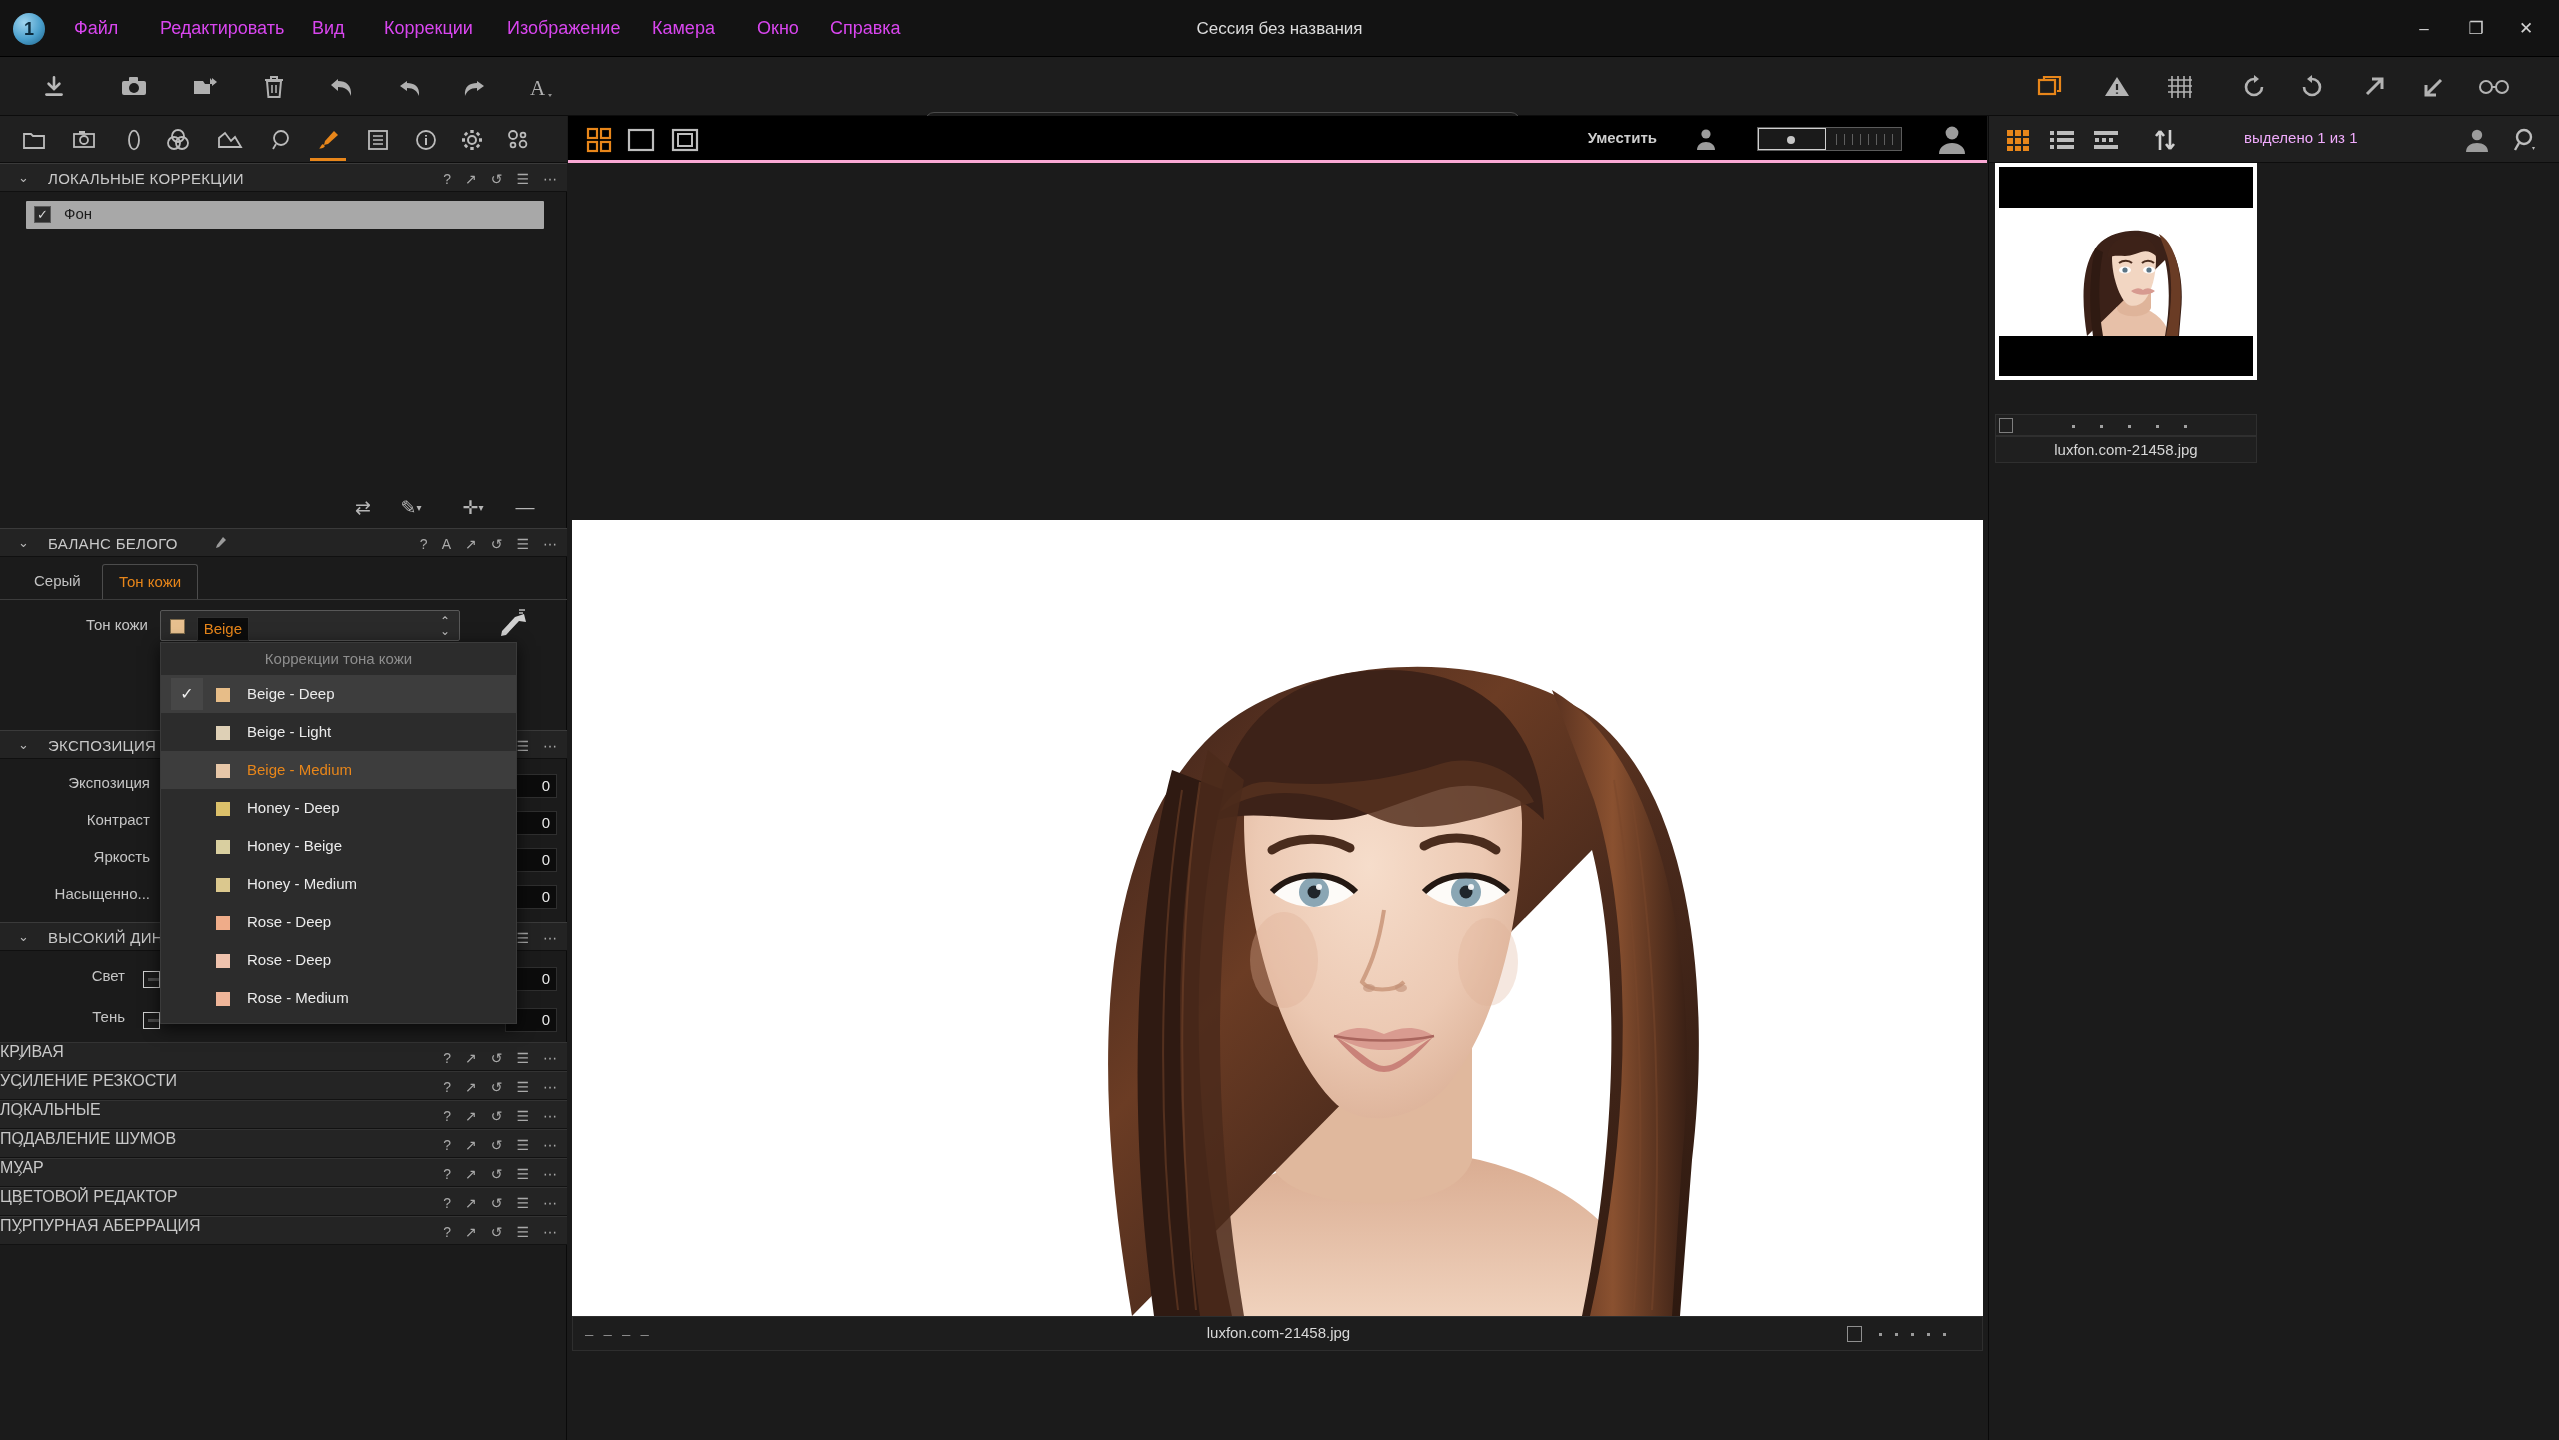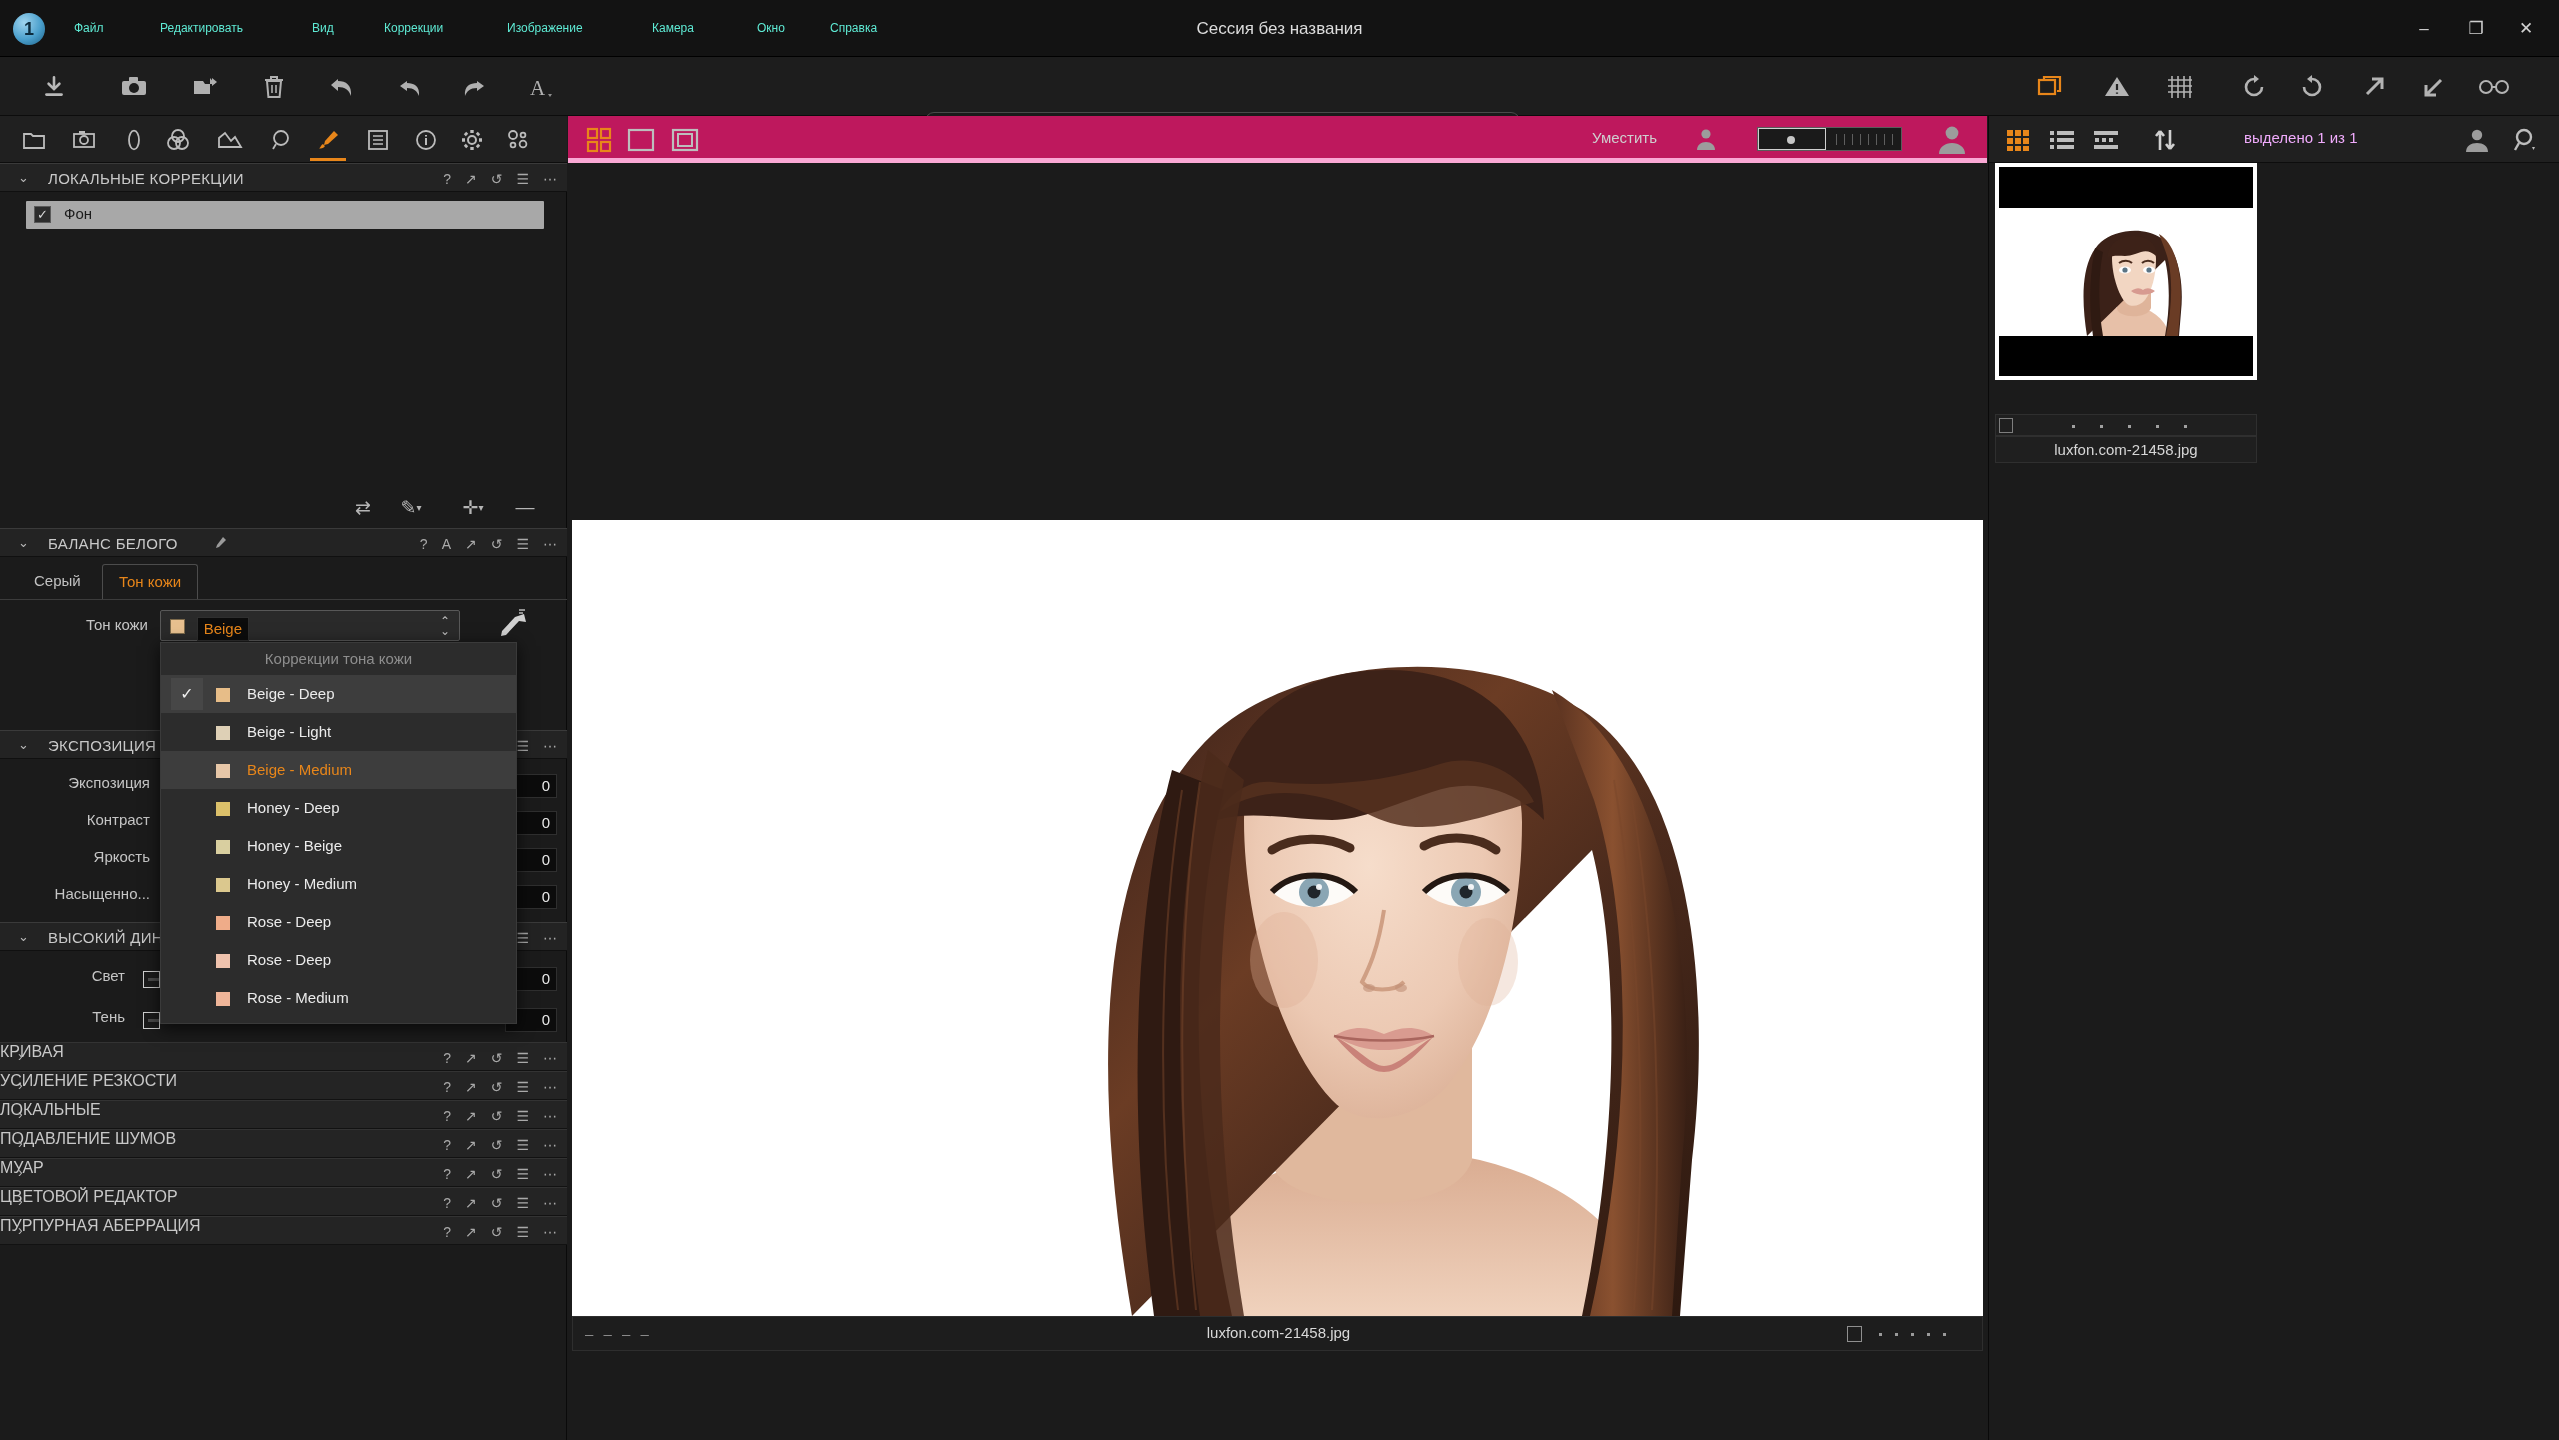--- a/index.html
+++ b/index.html
@@ -20,21 +20,21 @@
   }
   #appicon {
     position: absolute; left: 13px; top: 13px; width: 32px; height: 32px;
     border-radius: 50%;
     background: radial-gradient(circle at 35% 30%, #9fd4ee 0%, #4a9fcc 55%, #1d5f85 100%);
     color: #0c2c3e; font-size: 18px; font-weight: bold;
     display: flex; align-items: center; justify-content: center;
   }
   .menuitem {
     position: absolute; top: 0; height: 57px; line-height: 57px;
-    font-size: 12px; color: #5eead4; padding: 0 12px; white-space: nowrap;
+    font-size: 18px; color: #d946ef; padding: 0 12px; white-space: nowrap;
   }
   #wintitle {
     position: absolute; left: 0; top: 0; width: 2559px; height: 57px;
     line-height: 57px; text-align: center; font-size: 17px; color: #dcdcdc;
     pointer-events: none;
   }
   .winbtn {
     position: absolute; top: 0; height: 57px; width: 50px;
     line-height: 57px; text-align: center; font-size: 17px; color: #d0d0d0;
   }
@@ -192,21 +192,21 @@
     background: #242424; border-top: 1px solid #333; border-bottom: 1px solid #121212;
   }
 
   
   #viewer {
     position: absolute; left: 568px; top: 116px; width: 1419px; height: 1324px;
     background: #1b1b1b;
   }
   #viewerbar {
     position: absolute; left: 0; top: 0; width: 1419px; height: 47px;
-    background: #be185d; border-bottom: 5px solid #f9a8d4;
+    background: #000000; border-bottom: 3px solid #f9a8d4; font-weight: bold;
   }
   .vmode {
     position: absolute; top: 7px; width: 42px; height: 33px;
     display: flex; align-items: center; justify-content: center;
   }
   #fitlabel { position: absolute; right: 330px; top: 13px; font-size: 15px; color: #cfcfcf; }
   #zoomslider {
     position: absolute; right: 85px; top: 11px; width: 145px; height: 24px;
     border: 1px solid #5b5b5b; background: #1a1a1a;
   }

